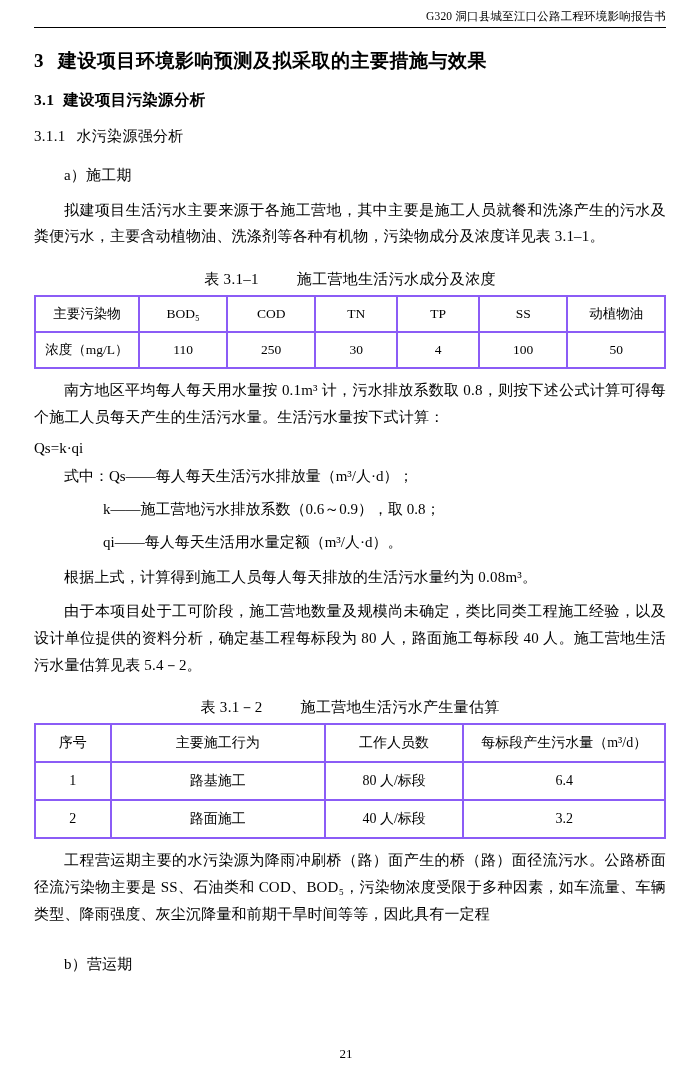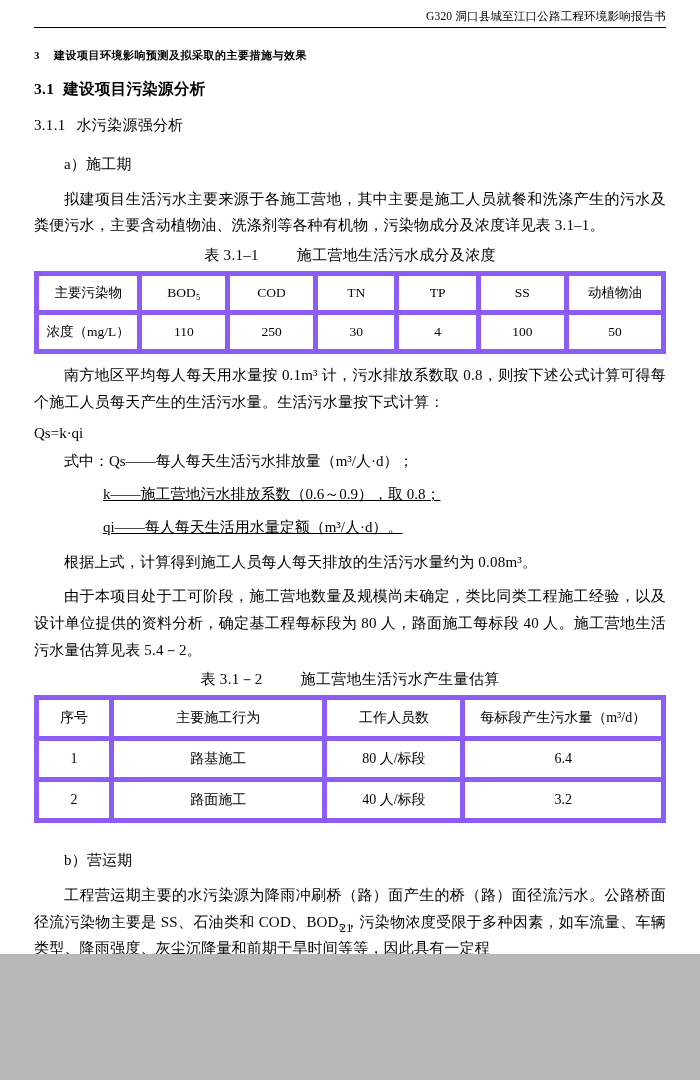--- a/index.html
+++ b/index.html
@@ -3,21 +3,21 @@
 <meta charset="utf-8">
 <style>
   html, body {
     margin: 0;
     padding: 0;
     background: #b8b8b8;
   }
   .page {
     position: relative;
     width: 700px;
-    height: 954px;
+    height: 1080px;
     margin: 0 auto;
     background: #ffffff;
     box-sizing: border-box;
     font-family: "Liberation Serif", "DejaVu Serif", serif;
     color: #000000;
     overflow: hidden;
   }
   .content {
     position: absolute;
     left: 34px;
@@ -30,21 +30,21 @@
     font-size: 11.5px;
     padding-top: 9px;
     letter-spacing: 0.2px;
     color: #000;
   }
   .header-rule {
     border-bottom: 1px solid #000;
     margin-top: 3px;
   }
   h1.sec {
-    font-size: 11px;
+    font-size: 19px;
     font-weight: bold;
     margin: 20px 0 0 0;
     letter-spacing: 0.5px;
   }
   h1.sec .num {
     margin-right: 14px;
   }
   h2.sec {
     font-size: 15.5px;
     font-weight: bold;
@@ -81,39 +81,38 @@
   }
   p.deflist {
     font-size: 15px;
     line-height: 1.78;
     margin: 6px 0 0 0;
     text-indent: 2em;
   }
   p.deflist.hang {
     text-indent: 0;
     padding-left: 4.6em;
-    text-decoration: underline;
   }
   .tbl-caption {
     font-size: 15px;
-    margin: 7px 0 6px 0;
+    margin: 20px 0 6px 0;
     text-align: center;
     letter-spacing: 0.3px;
   }
   .tbl-caption .lbl {
     margin-right: 38px;
   }
   table.data {
     width: 100%;
     border-collapse: collapse;
     font-size: 13.5px;
     table-layout: fixed;
   }
   table.data td, table.data th {
-    border: 5px solid #8b5cf6;
+    border: 2px solid #8b5cf6;
     text-align: center;
     font-weight: normal;
     padding: 6px 2px;
     line-height: 1.4;
   }
   table.data.t1 td {
     height: 22px;
   }
   table.data.t2 td {
     height: 24px;
@@ -229,20 +228,20 @@
         </tr>
         <tr>
           <td>2</td>
           <td>路面施工</td>
           <td>40 人/标段</td>
           <td>3.2</td>
         </tr>
       </tbody>
     </table>
 
+    <p class="para indent">工程营运期主要的水污染源为降雨冲刷桥（路）面产生的桥（路）面径流污水。公路桥面径流污染物主要是 SS、石油类和 COD、BOD₅，污染物浓度受限于多种因素，如车流量、车辆类型、降雨强度、灰尘沉降量和前期干旱时间等等，因此具有一定程</p>
+
     <p class="para indent" style="margin-top:24px">b）营运期</p>
-
-    <p class="para indent">工程营运期主要的水污染源为降雨冲刷桥（路）面产生的桥（路）面径流污水。公路桥面径流污染物主要是 SS、石油类和 COD、BOD₅，污染物浓度受限于多种因素，如车流量、车辆类型、降雨强度、灰尘沉降量和前期干旱时间等等，因此具有一定程</p>
 
   </div>
 
   <div class="pagenum">21</div>
 </div>
 
 </body></html>

